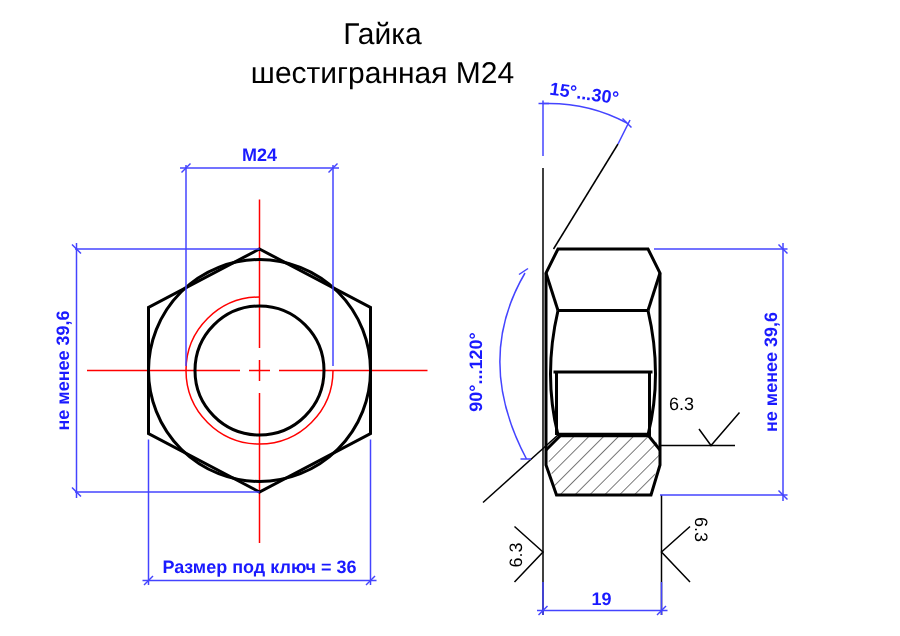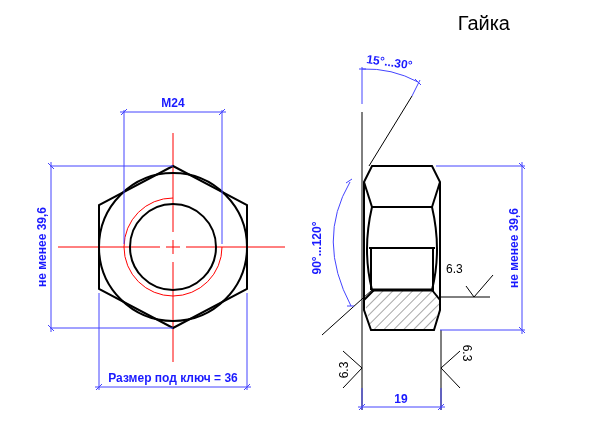--- a/index.html
+++ b/index.html
@@ -1,27 +1,28 @@
 <!DOCTYPE html>
 <html><head>
 <meta charset="utf-8">
 <style>
   html, body { margin:0; padding:0; background:#ffffff; }
   body { width:600px; height:424px; position:relative; overflow:hidden; font-family:"Liberation Sans", sans-serif; }
-  #title { position:absolute; left:0; top:10px; width:510px; text-align:right; font-family:"Liberation Sans", sans-serif; font-size:20px; color:#000; line-height:26px; }
+  #title { position:absolute; left:0; top:10px; width:510px; text-align:center; font-family:"Liberation Sans", sans-serif; font-size:20px; color:#000; line-height:26px; }
   #title .l2 { display:block; }
   svg { position:absolute; left:0; top:0; }
   .dimtxt { font-family:"Liberation Sans", sans-serif; font-weight:bold; fill:#1a1aff; font-size:12px; }
   .blktxt { font-family:"Liberation Sans", sans-serif; fill:#000; font-size:12px; }
 </style>
 </head>
 <body>
 
 <div id="title">
   <span class="l1">Гайка</span><br>
+  <span class="l2">шестигранная М24</span>
 </div>
 
 <svg width="600" height="424" viewBox="0 0 600 424">
 
   <g>
 
     <g stroke="#ff0000" stroke-width="1" fill="none">
       <line x1="58" y1="247" x2="160" y2="247"></line>
       <line x1="166" y1="247" x2="180" y2="247"></line>
       <line x1="186" y1="247" x2="285" y2="247"></line>

